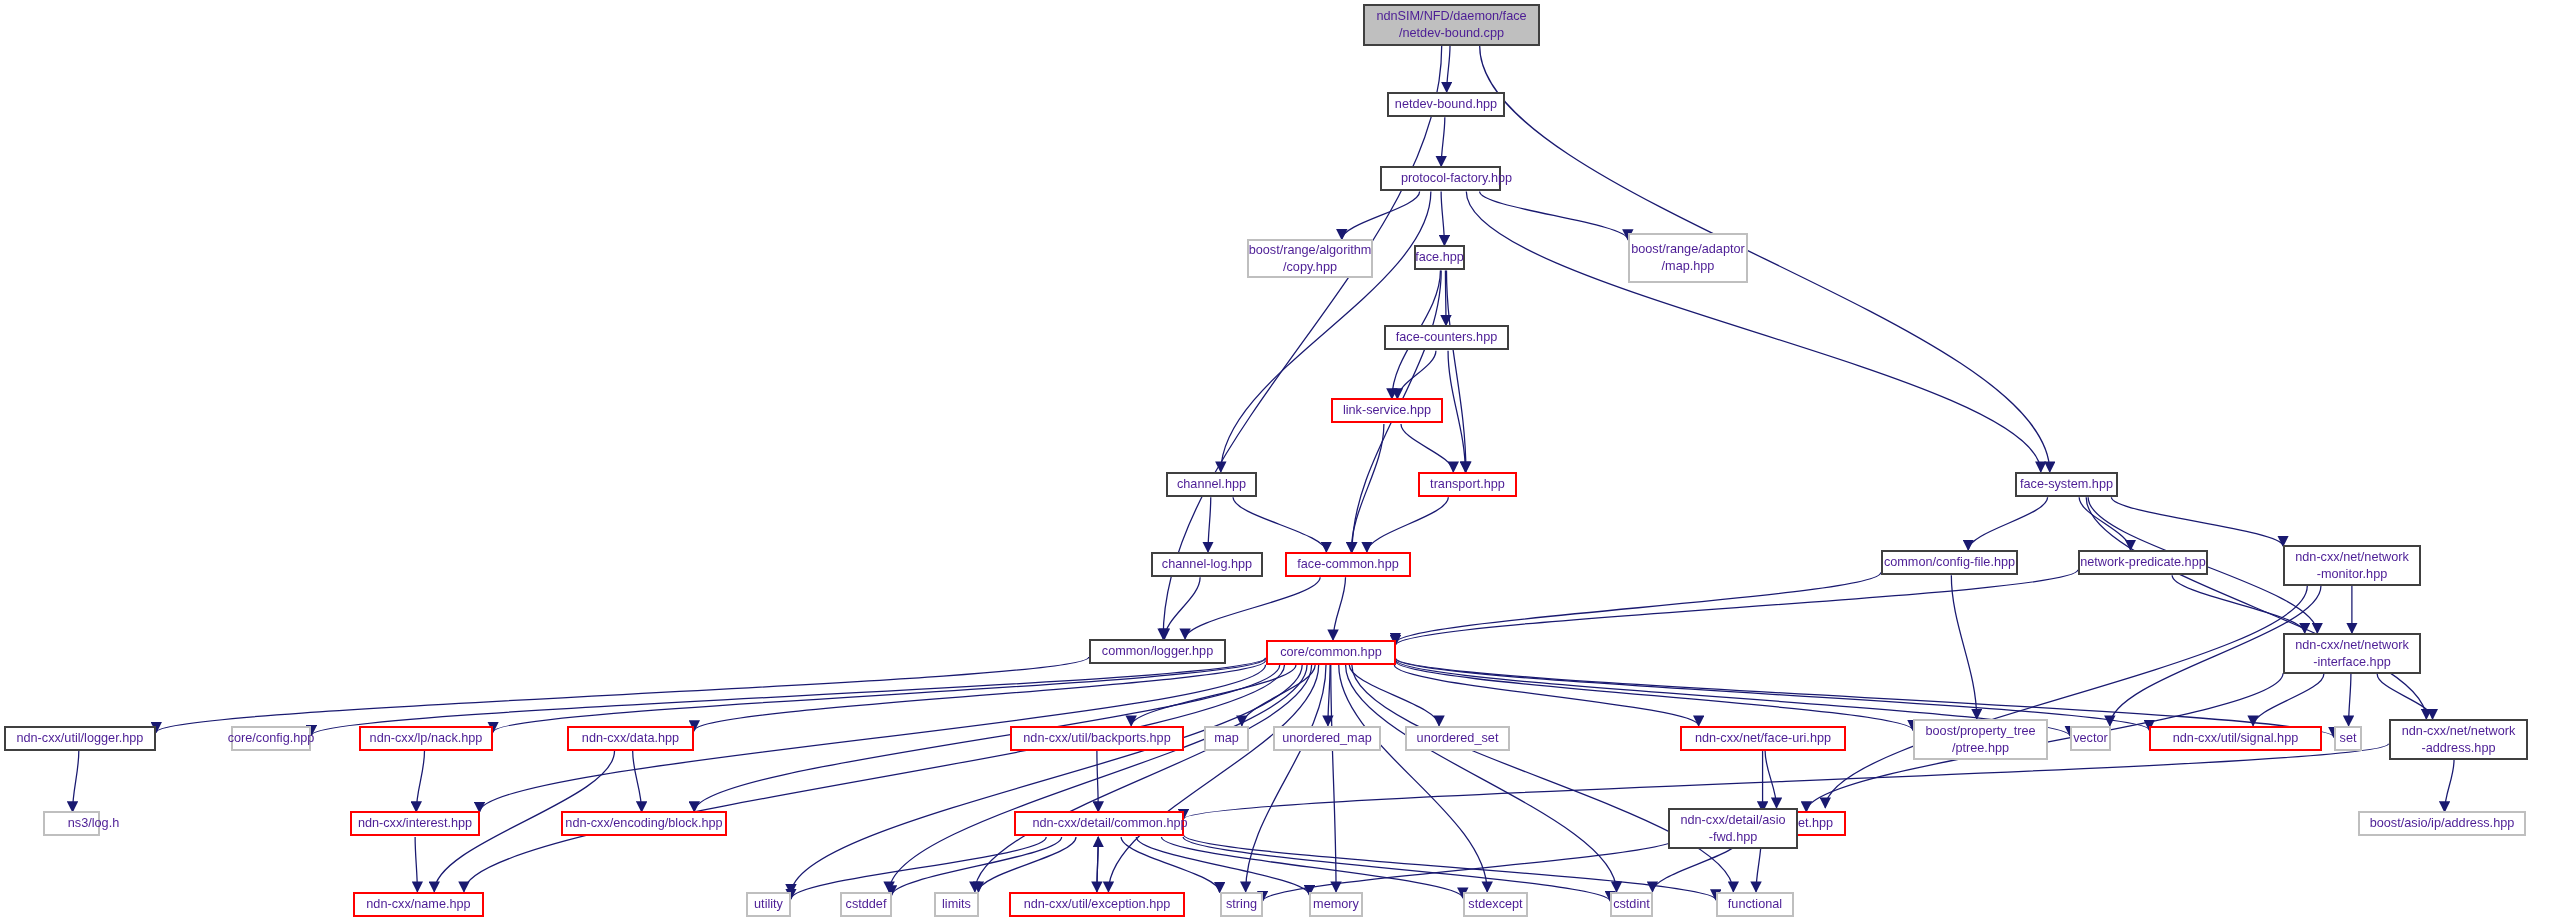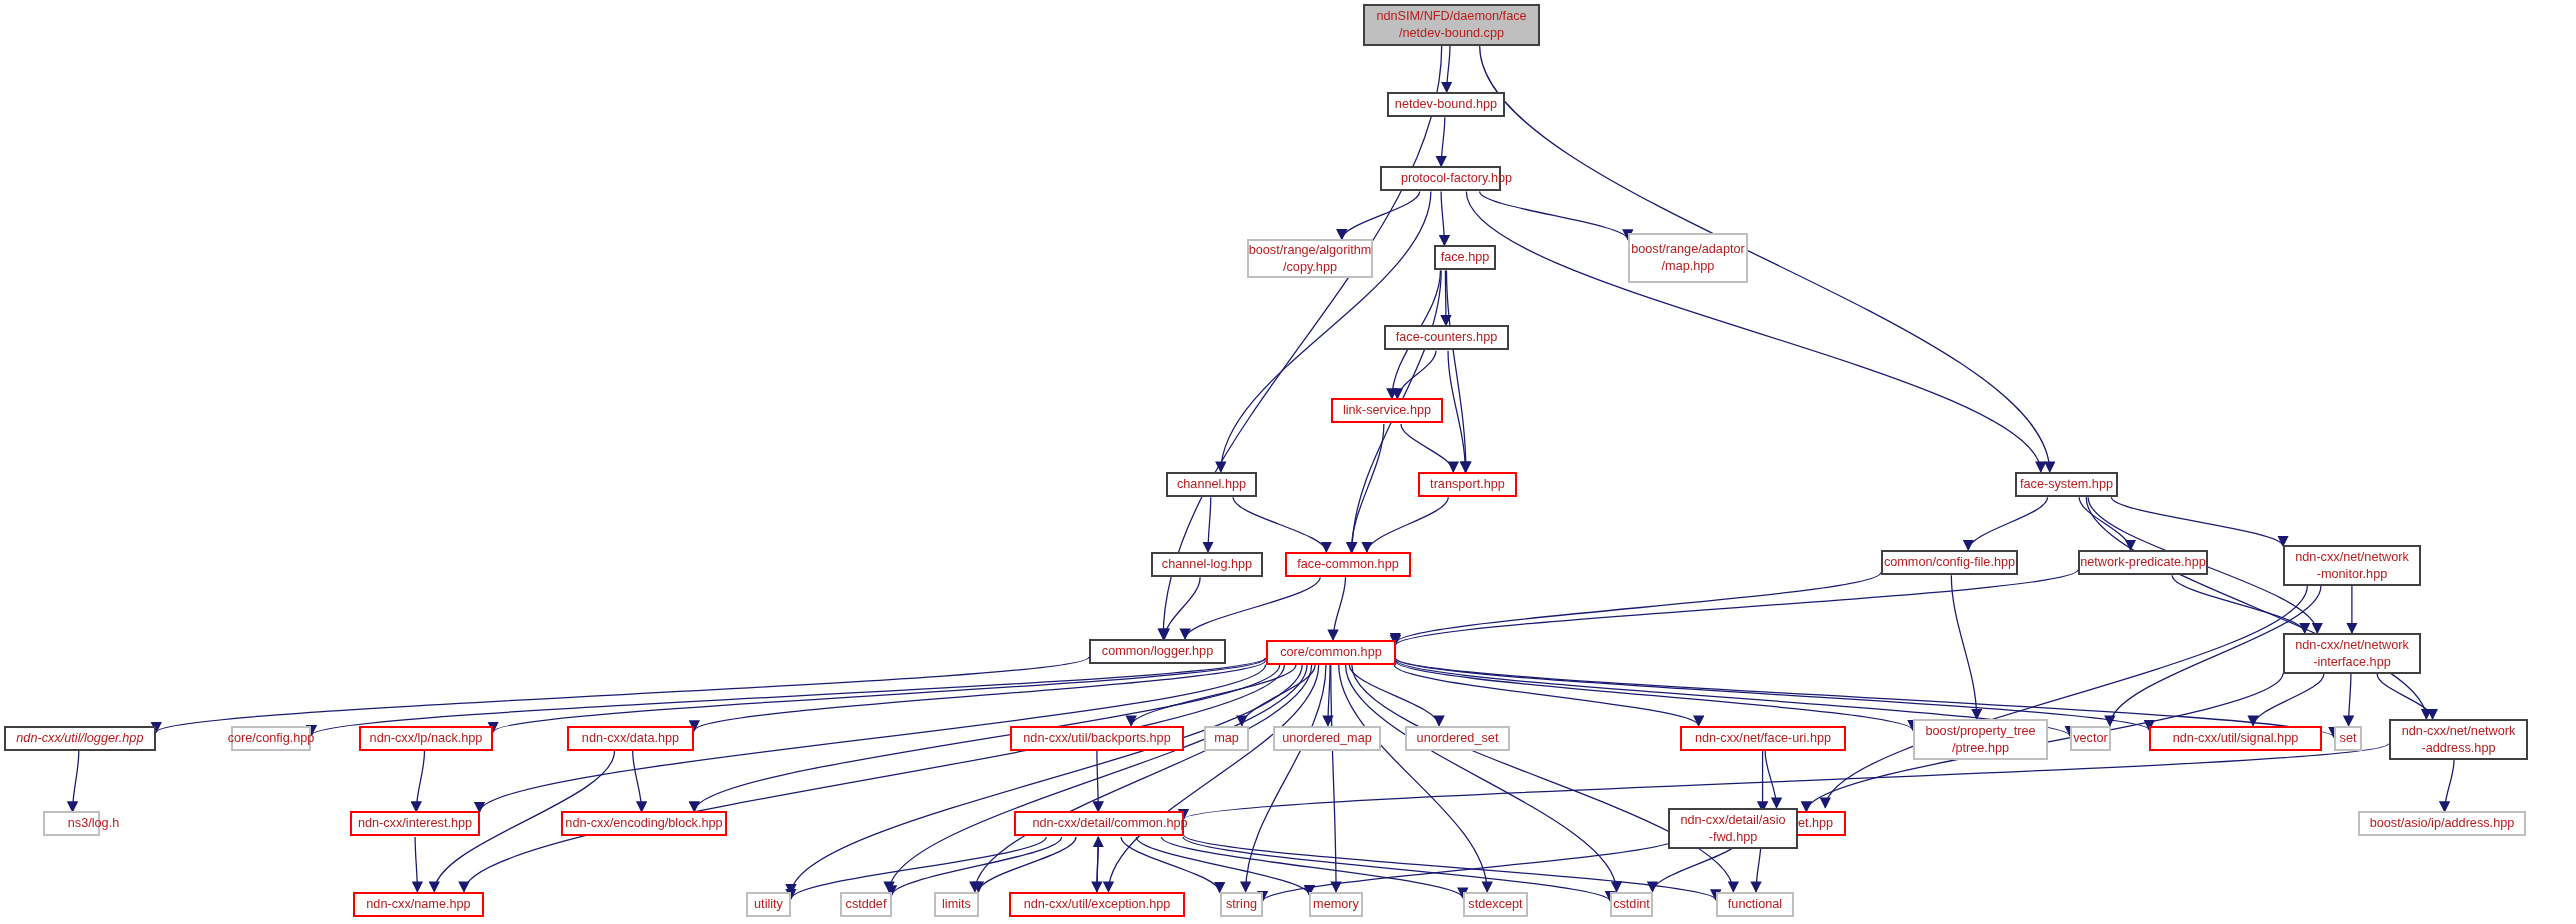--- a/index.html
+++ b/index.html
@@ -1,21 +1,21 @@
 <!DOCTYPE html>
 <html><head>
 <meta charset="utf-8">
 <style>
   html, body { margin:0; padding:0; background:#ffffff; }
   body { width:2576px; height:925px; position:relative; overflow:hidden;
          font-family:"Liberation Sans", sans-serif; }
   #graph { position:absolute; left:0; top:0; width:2576px; height:925px; }
   #edges { position:absolute; left:0; top:0; }
   .node { position:absolute; box-sizing:border-box; background:#fff;
-          font-size:12.7px; color:#b91c1c; text-align:center; line-height:16.6px;
+          font-size:12.7px; color:#4c1d95; text-align:center; line-height:16.6px;
           display:flex; align-items:center; justify-content:center; white-space:pre;
           cursor:pointer; }
   .node.k-black { border:2px solid #404040; }
   .node.k-red   { border:2px solid #ff0000; }
   .node.k-gray  { border:2px solid #bfbfbf; cursor:default; }
   .node.k-root  { border:2px solid #404040; background:#bfbfbf; }
 </style>
 </head>
 <body>
 
@@ -113,39 +113,39 @@
       <path d="M1720.3,857.0 C1720.3,880.0 1293.0,899.7 1293.0,922.6" fill="none" stroke="#191970" stroke-width="1.3" marker-end="url(#arrow)"></path>
       <path d="M1783.8,857.0 C1783.8,876.6 1692.2,893.4 1692.2,913.0" fill="none" stroke="#191970" stroke-width="1.3" marker-end="url(#arrow)"></path>
       <path d="M1803.7,857.0 C1803.7,876.6 1798.3,893.4 1798.3,913.0" fill="none" stroke="#191970" stroke-width="1.3" marker-end="url(#arrow)"></path>
     </svg>
 <div class="node k-root" style="left: 1363px; top: 3.9px; width: 177px; height: 42px;">ndnSIM/NFD/daemon/face
 /netdev-bound.cpp</div>
     <div class="node k-black" style="left: 1387px; top: 92px; width: 118px; height: 25.4px;">netdev-bound.hpp</div>
     <div class="node k-black" style="left: 1380px; top: 166px; width: 121px; height: 25.4px; padding-left: 32px;">protocol-factory.hpp</div>
     <div class="node k-gray" style="left: 1247px; top: 239px; width: 126px; height: 39px;">boost/range/algorithm
 /copy.hpp</div>
-    <div class="node k-black" style="left: 1414px; top: 245px; width: 62px; height: 25.4px; margin-left: 20px;">face.hpp</div>
+    <div class="node k-black" style="left: 1414px; top: 245px; width: 51px; height: 25.4px;">face.hpp</div>
     <div class="node k-gray" style="left: 1628px; top: 233px; width: 120px; height: 50px;">boost/range/adaptor
 /map.hpp</div>
     <div class="node k-black" style="left: 1384px; top: 325px; width: 125px; height: 25.4px;">face-counters.hpp</div>
     <div class="node k-red" style="left: 1331px; top: 398px; width: 112px; height: 25.4px;">link-service.hpp</div>
     <div class="node k-black" style="left: 1166px; top: 472px; width: 91px; height: 25.4px;">channel.hpp</div>
     <div class="node k-red" style="left: 1418px; top: 472px; width: 99px; height: 25.4px;">transport.hpp</div>
     <div class="node k-black" style="left: 2015px; top: 472px; width: 103px; height: 25.4px;">face-system.hpp</div>
     <div class="node k-black" style="left: 1151px; top: 552px; width: 112px; height: 25.4px;">channel-log.hpp</div>
     <div class="node k-red" style="left: 1285px; top: 552px; width: 126px; height: 25.4px;">face-common.hpp</div>
     <div class="node k-black" style="left: 1881px; top: 550px; width: 137px; height: 25.4px;">common/config-file.hpp</div>
     <div class="node k-black" style="left: 2078px; top: 550px; width: 130px; height: 25.4px;">network-predicate.hpp</div>
     <div class="node k-black" style="left: 2283px; top: 545px; width: 138px; height: 41px;">ndn-cxx/net/network
 -monitor.hpp</div>
     <div class="node k-black" style="left: 1089px; top: 639px; width: 137px; height: 25.4px;">common/logger.hpp</div>
     <div class="node k-red" style="left: 1266px; top: 640px; width: 130px; height: 25.4px;">core/common.hpp</div>
     <div class="node k-black" style="left: 2283px; top: 633px; width: 138px; height: 41px;">ndn-cxx/net/network
 -interface.hpp</div>
-    <div class="node k-black" style="left: 3.9px; top: 726px; width: 152px; height: 25.4px; font-style: italic;">ndn-cxx/util/logger.hpp</div>
+    <div class="node k-black" style="left: 3.9px; top: 726px; width: 152px; height: 25.4px;">ndn-cxx/util/logger.hpp</div>
     <div class="node k-gray" style="left: 231px; top: 726px; width: 80px; height: 25.4px;">core/config.hpp</div>
     <div class="node k-red" style="left: 359px; top: 726px; width: 134px; height: 25.4px;">ndn-cxx/lp/nack.hpp</div>
     <div class="node k-red" style="left: 567px; top: 726px; width: 127px; height: 25.4px;">ndn-cxx/data.hpp</div>
     <div class="node k-red" style="left: 1010px; top: 726px; width: 174px; height: 25.4px;">ndn-cxx/util/backports.hpp</div>
     <div class="node k-gray" style="left: 1204px; top: 726px; width: 45px; height: 25.4px;">map</div>
     <div class="node k-gray" style="left: 1273px; top: 726px; width: 108px; height: 25.4px;">unordered_map</div>
     <div class="node k-gray" style="left: 1405px; top: 726px; width: 105px; height: 25.4px;">unordered_set</div>
     <div class="node k-red" style="left: 1680px; top: 726px; width: 166px; height: 25.4px;">ndn-cxx/net/face-uri.hpp</div>
     <div class="node k-gray" style="left: 1913px; top: 719px; width: 135px; height: 41px;">boost/property_tree
 /ptree.hpp</div>

